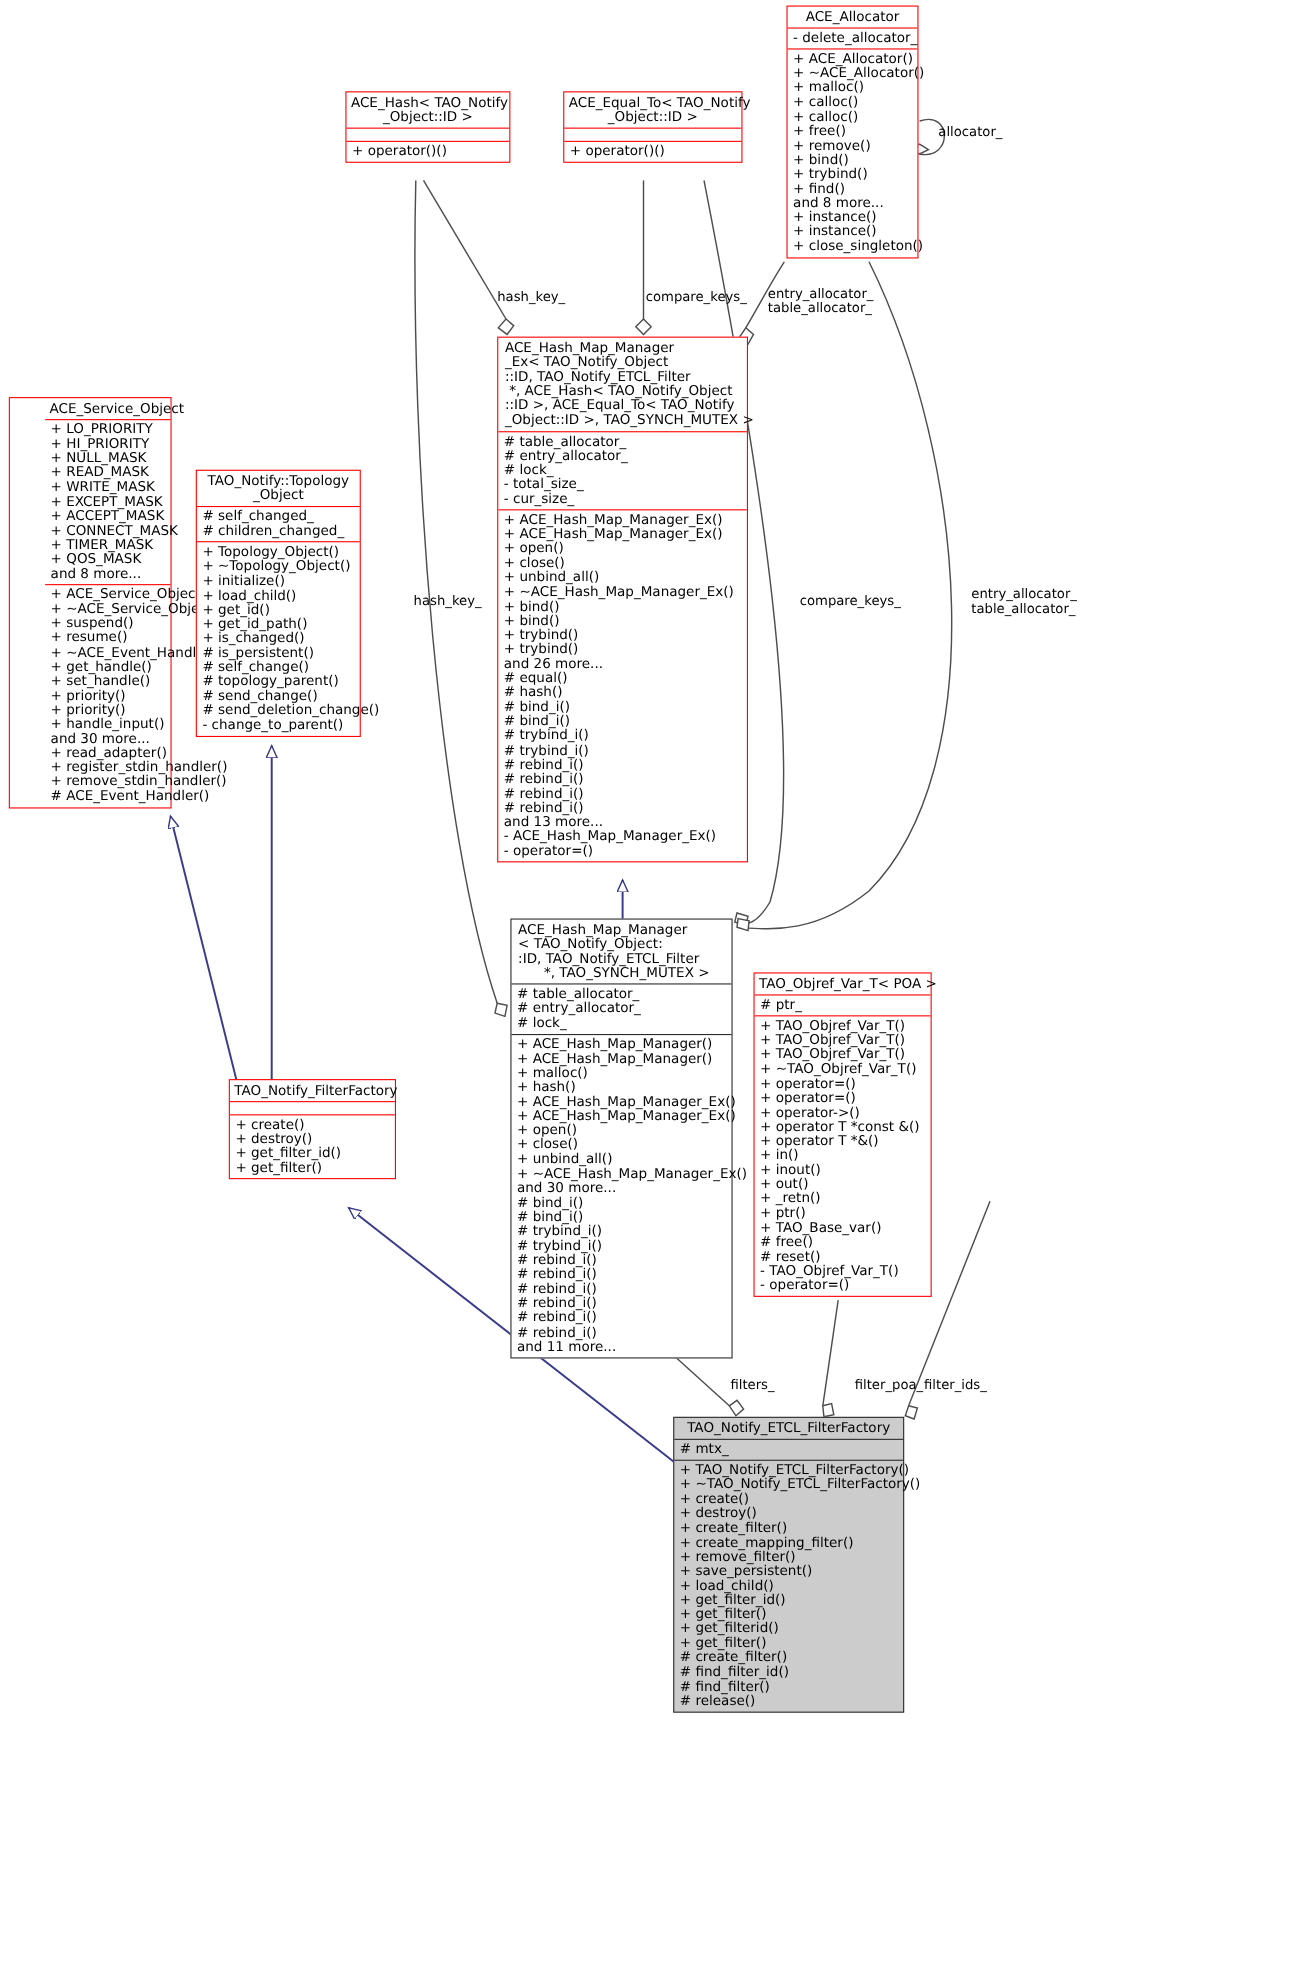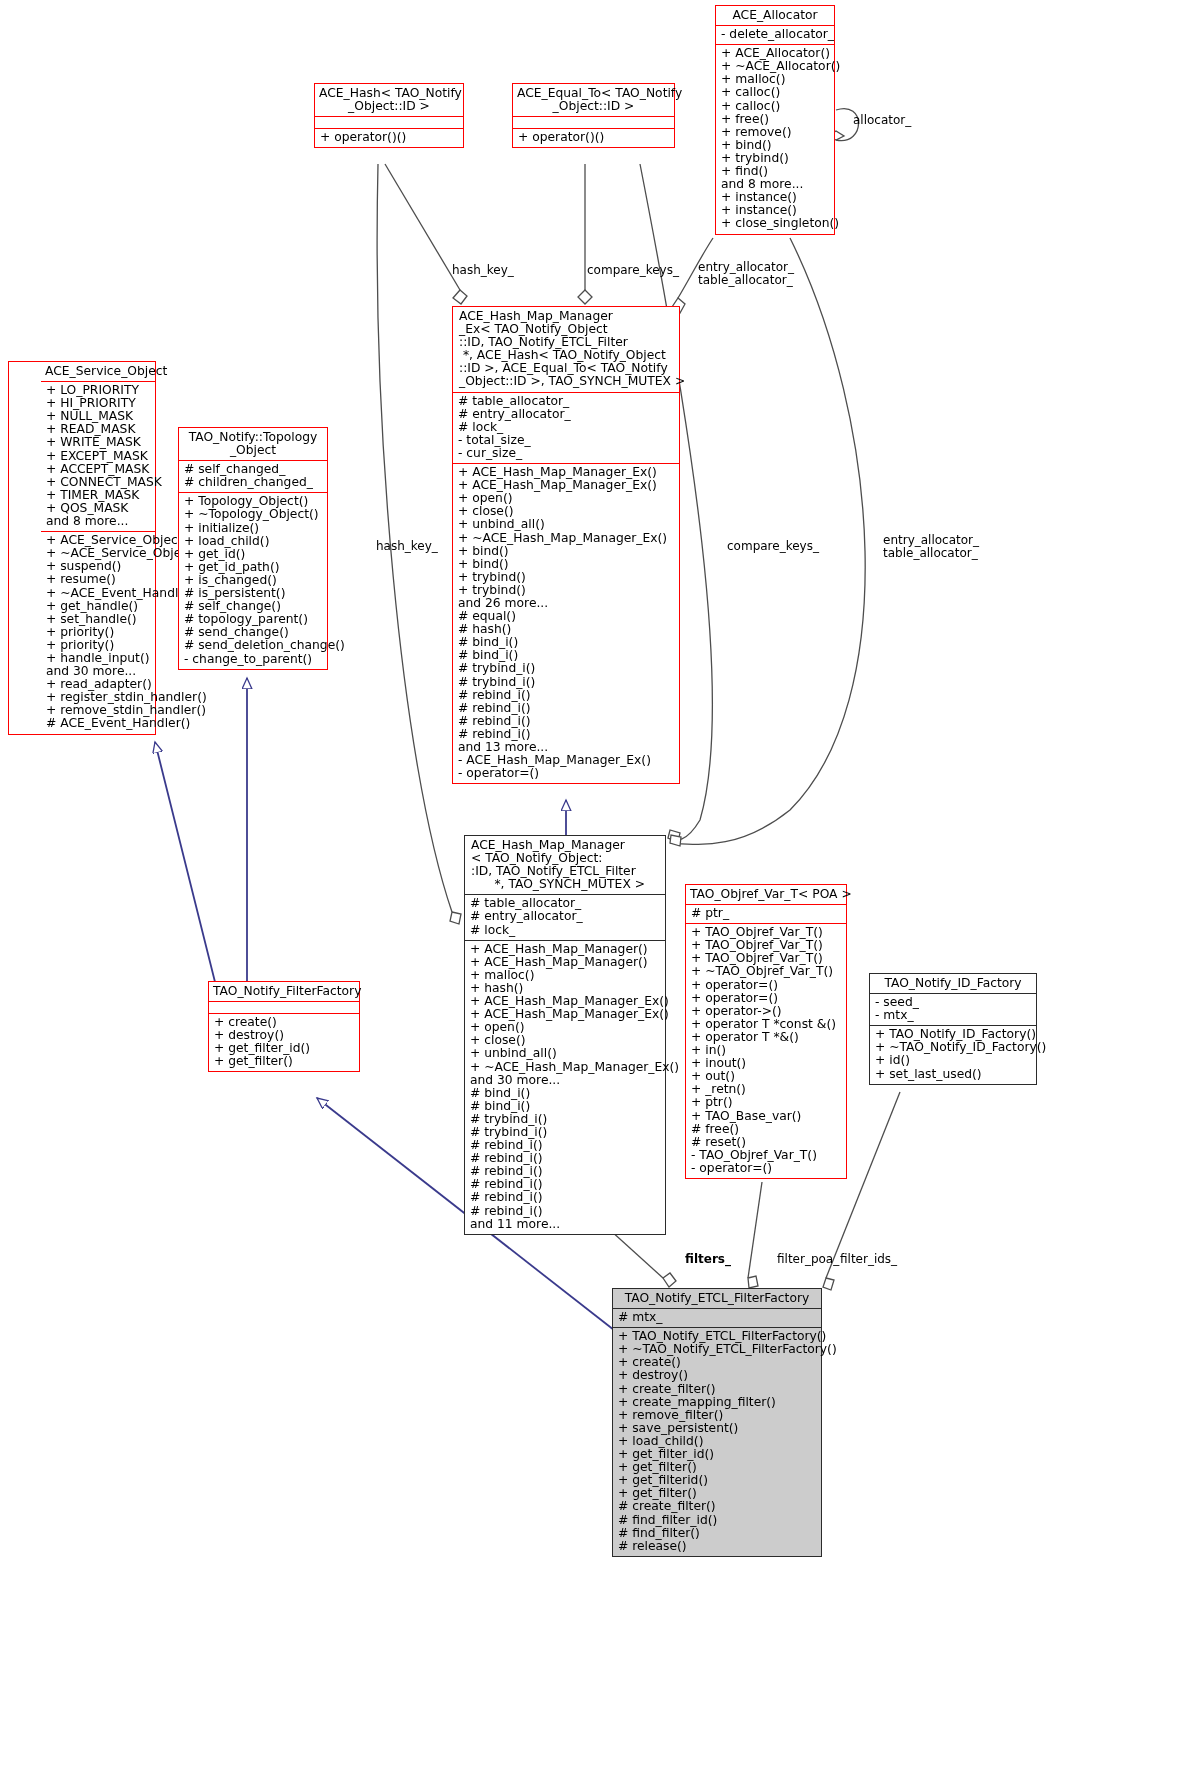--- a/index.html
+++ b/index.html
@@ -321,35 +321,20 @@
         <div>+ _retn()</div>
         <div>+ ptr()</div>
         <div>+ TAO_Base_var()</div>
         <div># free()</div>
         <div># reset()</div>
         <div>- TAO_Objref_Var_T()</div>
         <div>- operator=()</div>
       </div>
   </div>
 
-  <div class="uml black" style="left:869px;top:973px;width:168px;">
-    <div class="hdr">TAO_Notify_ID_Factory</div>
-    <div class="sep"></div>
-    <div class="sec">
-        <div>- seed_</div>
-        <div>- mtx_</div>
-      </div>
-    <div class="sep"></div>
-    <div class="sec">
-        <div>+ TAO_Notify_ID_Factory()</div>
-        <div>+ ~TAO_Notify_ID_Factory()</div>
-        <div>+ id()</div>
-        <div>+ set_last_used()</div>
-      </div>
-  </div>
 
   <div class="uml gray" style="left:612px;top:1288px;width:210px;">
     <div class="hdr">TAO_Notify_ETCL_FilterFactory</div>
     <div class="sep"></div>
     <div class="sec">
         <div># mtx_</div>
       </div>
     <div class="sep"></div>
     <div class="sec">
         <div>+ TAO_Notify_ETCL_FilterFactory()</div>
@@ -374,17 +359,17 @@
 
   <div class="edgelabel" style="left:452px;top:264px;">hash_key_</div>
   <div class="edgelabel" style="left:587px;top:264px;">compare_keys_</div>
   <div class="edgelabel" style="left:698px;top:261px;">entry_allocator_
 table_allocator_</div>
   <div class="edgelabel" style="left:853px;top:114px;">allocator_</div>
   <div class="edgelabel" style="left:376px;top:540px;">hash_key_</div>
   <div class="edgelabel" style="left:727px;top:540px;">compare_keys_</div>
   <div class="edgelabel" style="left:883px;top:534px;">entry_allocator_
 table_allocator_</div>
-  <div class="edgelabel" style="left:685px;top:1253px;font-weight:bold;">filters_</div>
+  <div class="edgelabel" style="left:664px;top:1253px;">filters_</div>
   <div class="edgelabel" style="left:777px;top:1253px;">filter_poa_</div>
   <div class="edgelabel" style="left:840px;top:1253px;">filter_ids_</div>
 
 </div>
 
 </body></html>

